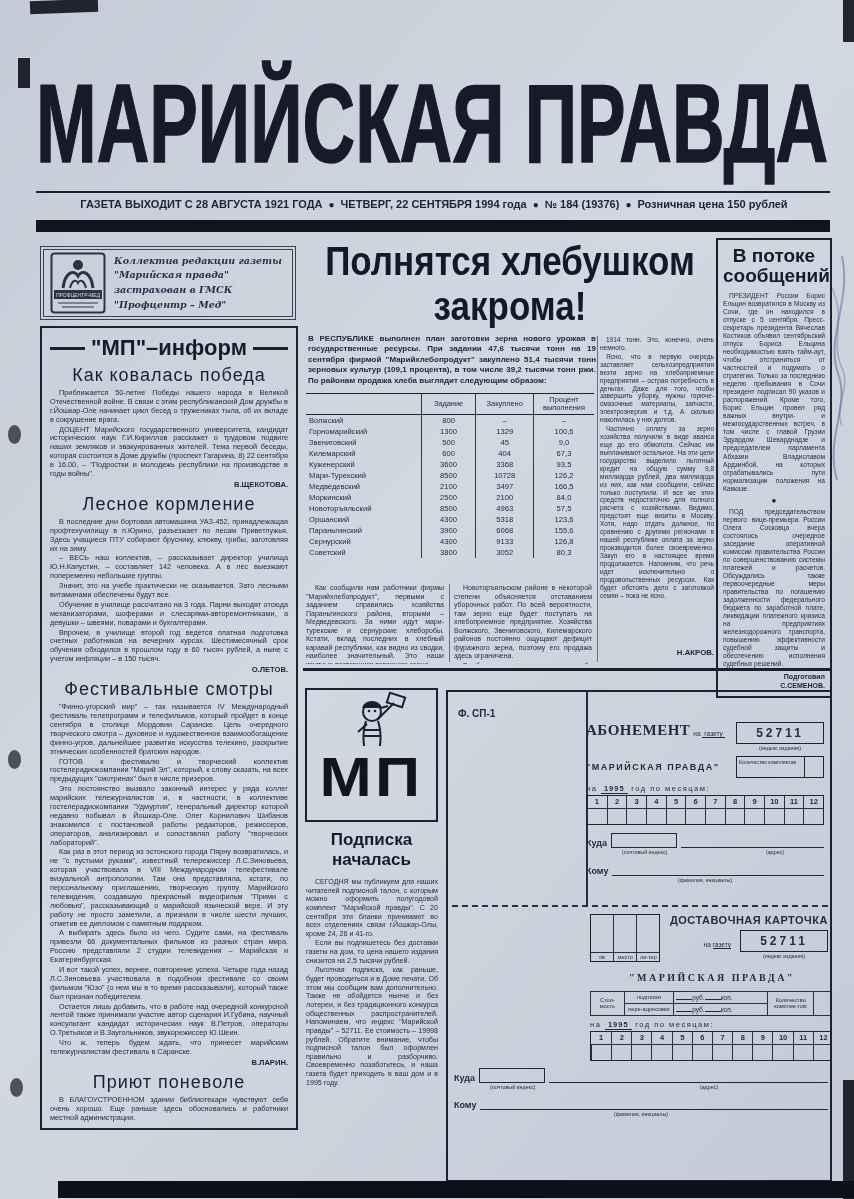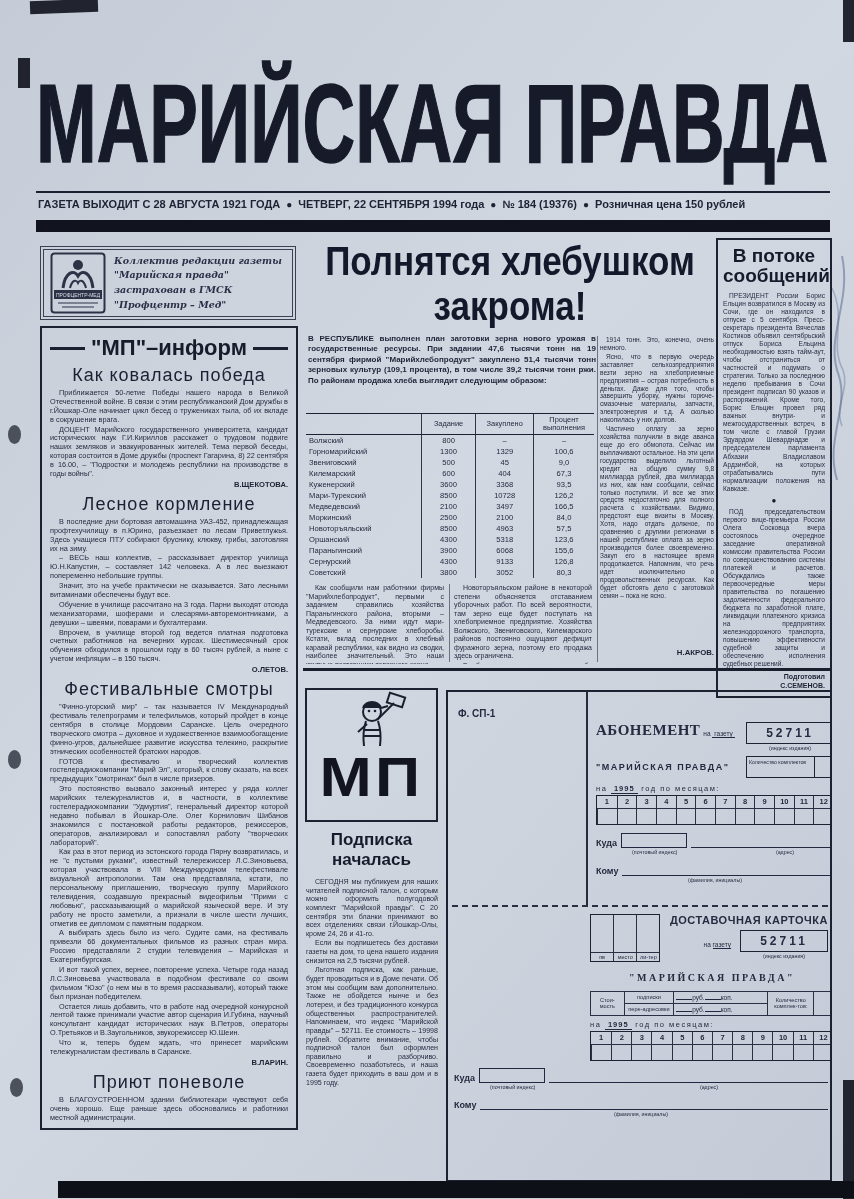--- a/index.html
+++ b/index.html
@@ -3,21 +3,21 @@
 <meta charset="utf-8">
 <style>
   html,body{margin:0;padding:0;background:#8e95a1;}
   #page{position:relative;width:854px;height:1199px;margin:0 auto;overflow:hidden;
     background:linear-gradient(130deg,#c5ccd7 0%,#d1d8e1 45%,#c3cad6 100%);
     font-family:"Liberation Sans",sans-serif;color:#252b40;padding-left:48px;}
   .abs{position:absolute;}
   
   .masthead-svg{left:34px;top:50px;}
   .rule-thin{left:36px;top:191px;width:794px;height:2px;background:#1b2030;}
-  .dateline{left:38px;top:198px;width:792px;display:flex;justify-content:flex-start;align-items:center;
+  .dateline{left:38px;top:198px;width:792px;display:flex;justify-content:center;align-items:center;
     font-size:11px;font-weight:bold;color:#1d2234;white-space:nowrap;}
   .dateline .bullet{font-size:10px;margin:0 6px;}
   .bar-top{left:36px;top:220px;width:794px;height:12px;background:#11141e;}
   .bar-bottom{left:58px;top:1181px;width:796px;height:17px;background:#0d1017;}
   
   .blob{background:#12151f;opacity:.92;}
   .punch{width:13px;height:19px;border-radius:50%;background:#2b303b;opacity:.8;}
   
   .ins-box{left:40px;top:246px;width:256px;height:74px;border:4px double #3a4153;display:flex;align-items:center;gap:8px;padding:3px 6px;box-sizing:border-box;background:rgba(255,255,255,0.04);}
   .ins-text{font-family:"DejaVu Serif",serif;font-style:italic;font-weight:bold;font-size:9.5px;line-height:1.55;color:#2a3048;}
@@ -25,21 +25,21 @@
   .mp-header{display:flex;align-items:center;gap:6px;margin:2px 0 4px;}
   .mp-header .hline{flex:1;height:3px;background:#1b2030;}
   .mp-header .txt{font-size:22px;font-weight:bold;color:#171c2b;letter-spacing:0px;white-space:nowrap;}
   .art-title{text-align:center;font-size:18px;font-weight:normal;letter-spacing:1px;color:#1b2132;margin:5px 0 3px;}
   .art-title.first{margin-top:1px;}
   .body-p{font-size:7.3px;line-height:1.22;text-align:justify;text-indent:9px;margin:0 0 1px;color:#262c42;}
   .author{text-align:right;font-size:7.6px;font-weight:bold;margin:1px 0 3px;color:#1d2335;}
   
   .main-title{left:303px;top:238px;width:414px;text-align:center;font-size:35px;line-height:1.12;font-weight:bold;color:#13182a;transform:scaleY(1.15);transform-origin:top;}
   .lead{left:308px;top:334px;width:288px;font-size:8px;font-weight:bold;line-height:1.3;text-align:justify;color:#1e2438;}
-  .grain-table{left:306px;top:413px;width:288px;border-collapse:collapse;font-size:7.6px;color:#242a40;}
+  .grain-table{left:306px;top:393px;width:288px;border-collapse:collapse;font-size:7.6px;color:#242a40;}
   .grain-table td,.grain-table th{padding:0 3px;height:11px;}
   .grain-table thead th{border-top:1.5px solid #1c2233;border-bottom:1.5px solid #1c2233;font-weight:normal;text-align:center;font-size:7.4px;line-height:1.1;padding:2px 3px;}
   .grain-table .vln{border-left:1px solid #30364a;}
   .grain-table td.num{text-align:center;}
   .undercol{font-size:7px;line-height:1.22;text-align:justify;overflow:hidden;}
   .vrule{width:1px;background:rgba(40,46,64,.6);}
   .subcol3{left:600px;top:336px;width:114px;height:318px;font-size:6.5px;line-height:1.2;text-align:justify;overflow:hidden;}
   .subcol3 .body-p{font-size:6.5px;text-indent:6px;}
   .author-main{left:600px;top:648px;width:114px;text-align:right;font-size:7.8px;font-weight:bold;color:#1b2133;}
   .midrule{left:303px;top:668px;width:528px;height:3px;background:#1a1f2e;}
@@ -52,21 +52,21 @@
   
   .logo-box{left:305px;top:688px;width:133px;height:134px;border:2px solid #1d2232;box-sizing:border-box;text-align:center;overflow:hidden;}
   .mp-logo{font-size:56px;font-weight:900;letter-spacing:3px;color:#12151f;line-height:.9;transform:scaleX(1.12);transform-origin:center;}
   .sub-title{left:305px;top:830px;width:133px;text-align:center;font-size:17px;font-weight:bold;line-height:1.15;color:#161b2b;}
   .sub-body{left:306px;top:878px;width:132px;height:288px;overflow:hidden;}
   .sub-body .body-p{font-size:7.1px;}
   
   .forms-box{left:446px;top:690px;width:386px;height:492px;border:2px solid #1d2232;box-sizing:border-box;overflow:hidden;font-color:#222840;}
   .form-code{position:absolute;left:10px;top:16px;font-size:10px;font-weight:bold;}
   .form-vline{position:absolute;left:138px;top:0;width:1.5px;height:215px;background:#262c40;}
-  .ab{position:absolute;left:148px;top:30px;width:238px;}
+  .ab{position:absolute;left:138px;top:30px;width:238px;}
   .ab-head{display:flex;align-items:flex-start;}
   .ab-title{font-size:15px;font-weight:bold;letter-spacing:.5px;font-family:"Liberation Serif",serif;}
   .ab-na{font-size:6.5px;margin:8px 2px 0 3px;white-space:nowrap;}
   .ab-na .u{border-bottom:1px solid #222840;padding:0 2px;}
   .idx-wrap{margin-left:auto;text-align:center;}
   .idx-box{display:block;width:86px;height:20px;border:1.8px solid #1d2333;font-size:12px;font-weight:bold;letter-spacing:3px;line-height:20px;text-align:center;}
   .idx-cap{font-size:5.3px;display:block;margin-top:1px;}
   .ab-row2{display:flex;align-items:stretch;margin-top:5px;}
   .ab-paper{font-size:9px;font-weight:bold;letter-spacing:1.5px;align-self:center;}
   .qty-box{margin-left:auto;display:flex;width:86px;height:20px;border:1.2px solid #1d2333;}

